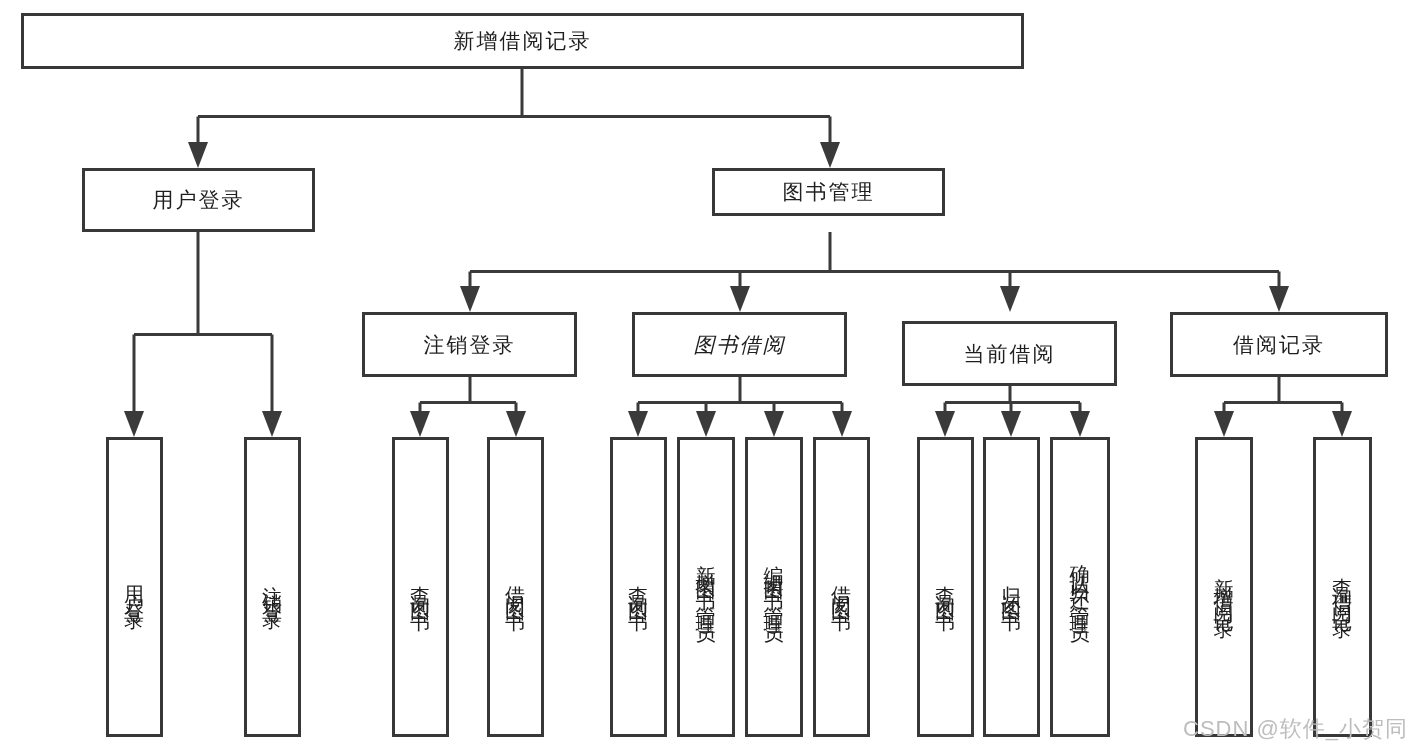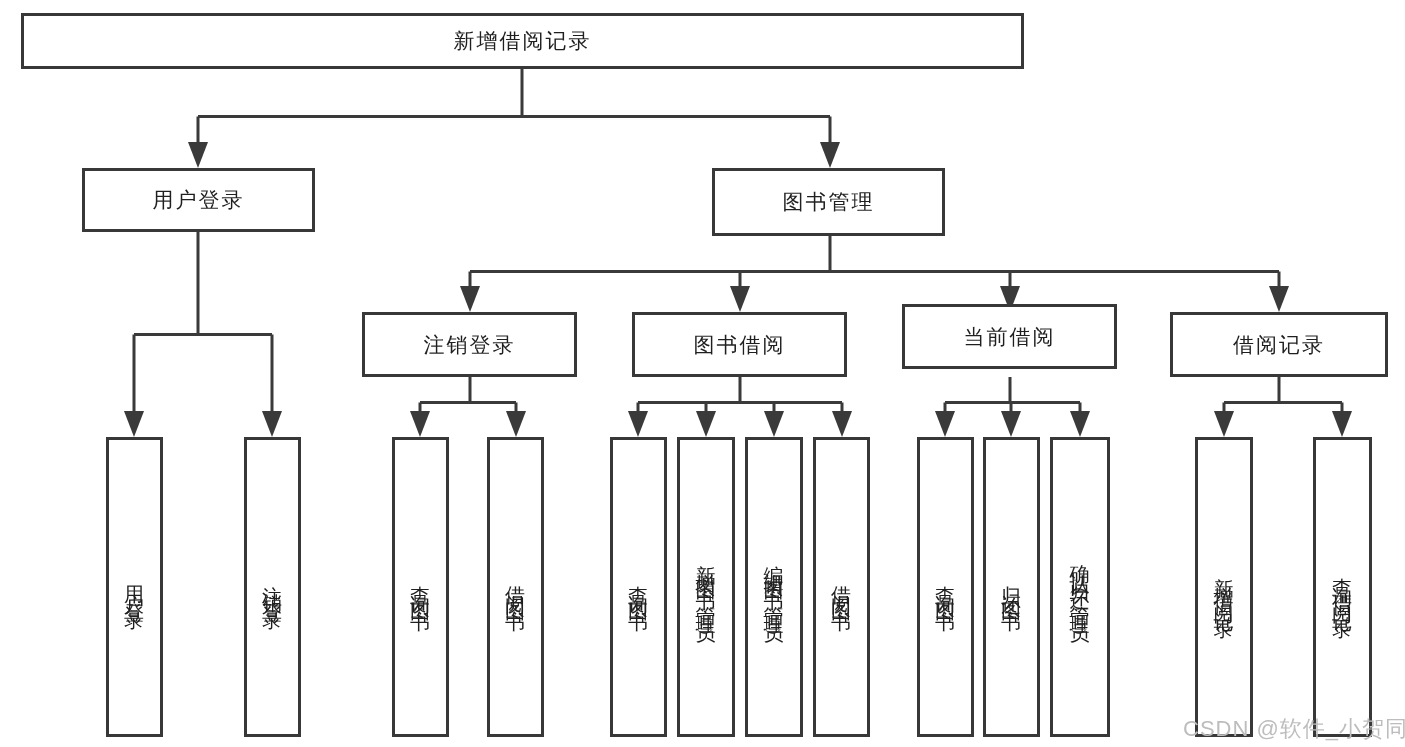--- a/index.html
+++ b/index.html
@@ -108,31 +108,31 @@
     </g>
   </svg>
 
   <div class="hbox" style="left:21px; top:13px; width:1003px; height:56px;">
     <span>新增借阅记录</span>
   </div>
 
   <div class="hbox" style="left:82px; top:168px; width:233px; height:64px;">
     <span>用户登录</span>
   </div>
-  <div class="hbox" style="left:712px; top:168px; width:233px; height:68px;">
+  <div class="hbox" style="left:712px; top:168px; width:233px; height:48px;">
     <span>图书管理</span>
   </div>
 
   <div class="hbox" style="left:362px; top:312px; width:215px; height:65px;">
     <span>注销登录</span>
   </div>
-  <div class="hbox" style="left:632px; top:312px; width:215px; height:65px;">
+  <div class="hbox" style="left:632px; top:312px; width:215px; height:65px;font-style:italic;">
     <span>图书借阅</span>
   </div>
-  <div class="hbox" style="left:902px; top:304px; width:215px; height:65px;">
+  <div class="hbox" style="left:902px; top:321px; width:215px; height:65px;">
     <span>当前借阅</span>
   </div>
   <div class="hbox" style="left:1170px; top:312px; width:218px; height:65px;">
     <span>借阅记录</span>
   </div>
 
   <div class="vbox" style="left:106px; top:437px; width:57px; height:300px;">
     <span class="vtext">用户登录</span>
   </div>
   <div class="vbox" style="left:244px; top:437px; width:57px; height:300px;">

